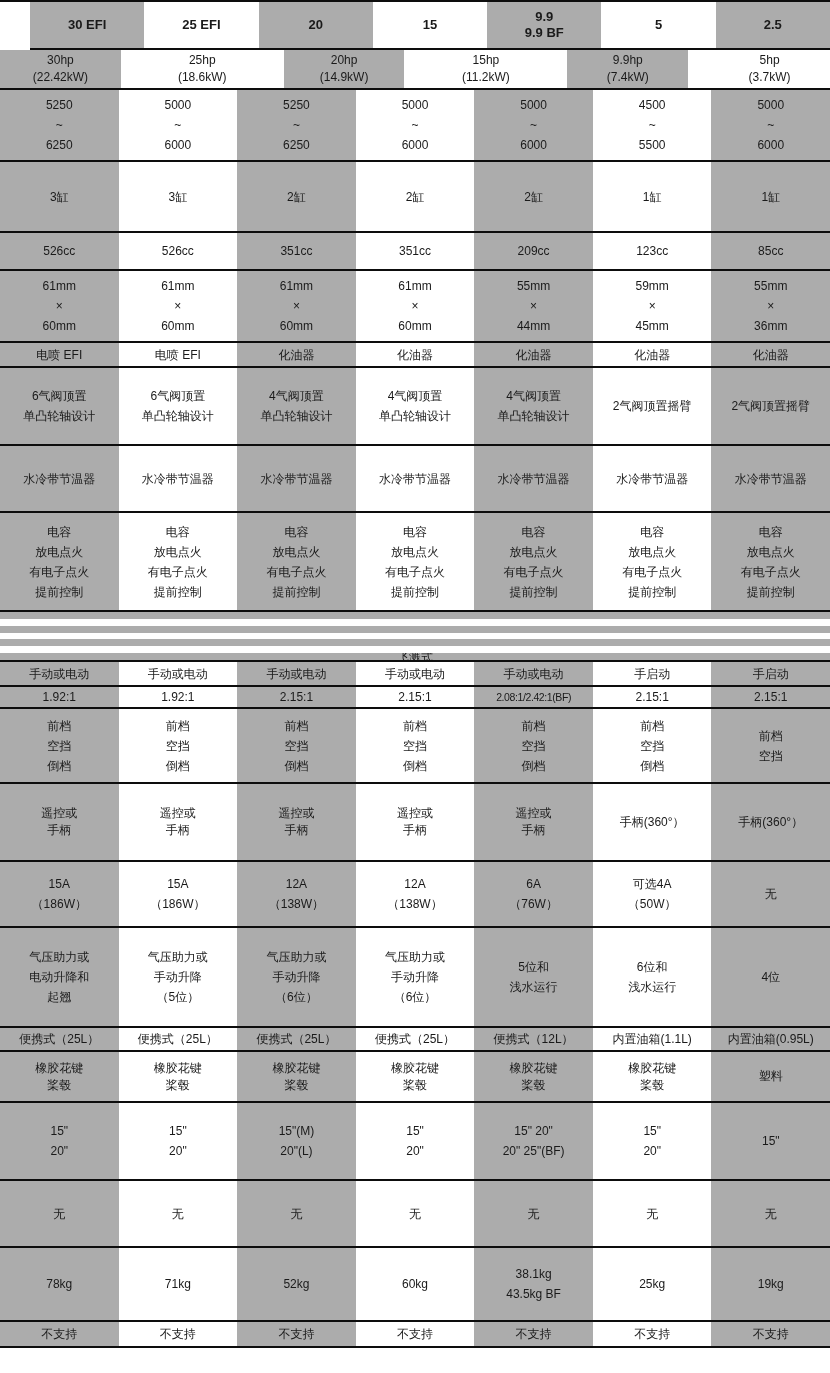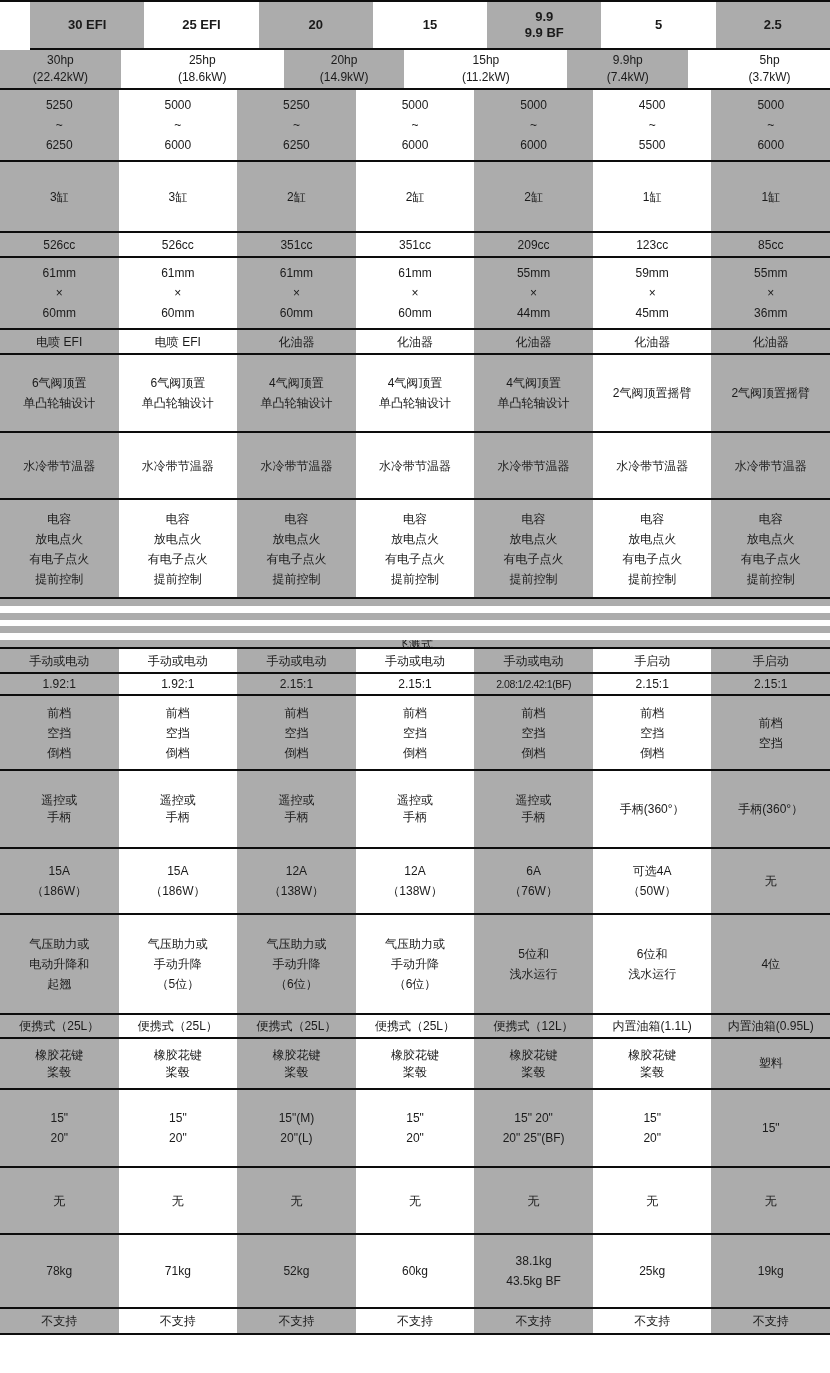--- a/index.html
+++ b/index.html
@@ -142,21 +142,21 @@
       <div class="cell gray">
         <div class="line">2缸</div>
       </div>
       <div class="cell">
         <div class="line">1缸</div>
       </div>
       <div class="cell gray">
         <div class="line">1缸</div>
       </div>
     </div>
-    <div class="row" data-row-id="displacement" style="height: 25px;">
+    <div class="row" data-row-id="displacement" style="height: 38px;">
       <div class="cell gray">
         <div class="line">526cc</div>
       </div>
       <div class="cell">
         <div class="line">526cc</div>
       </div>
       <div class="cell gray">
         <div class="line">351cc</div>
       </div>
       <div class="cell">

